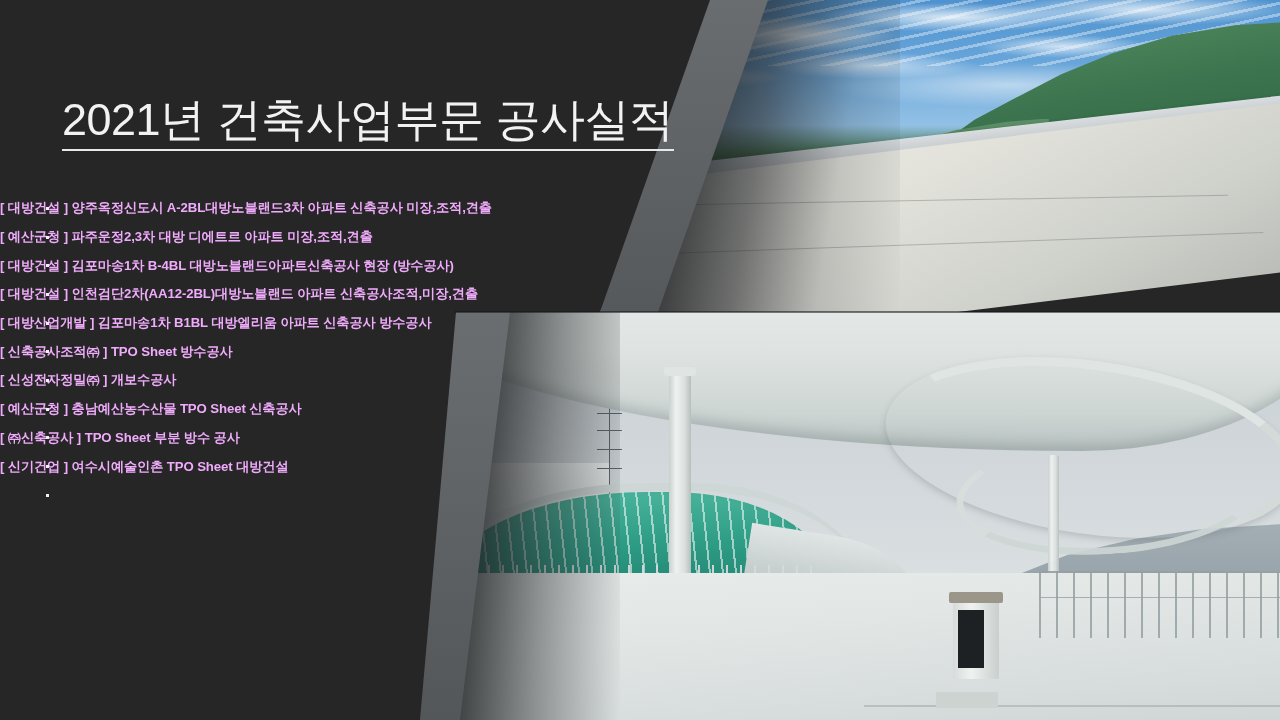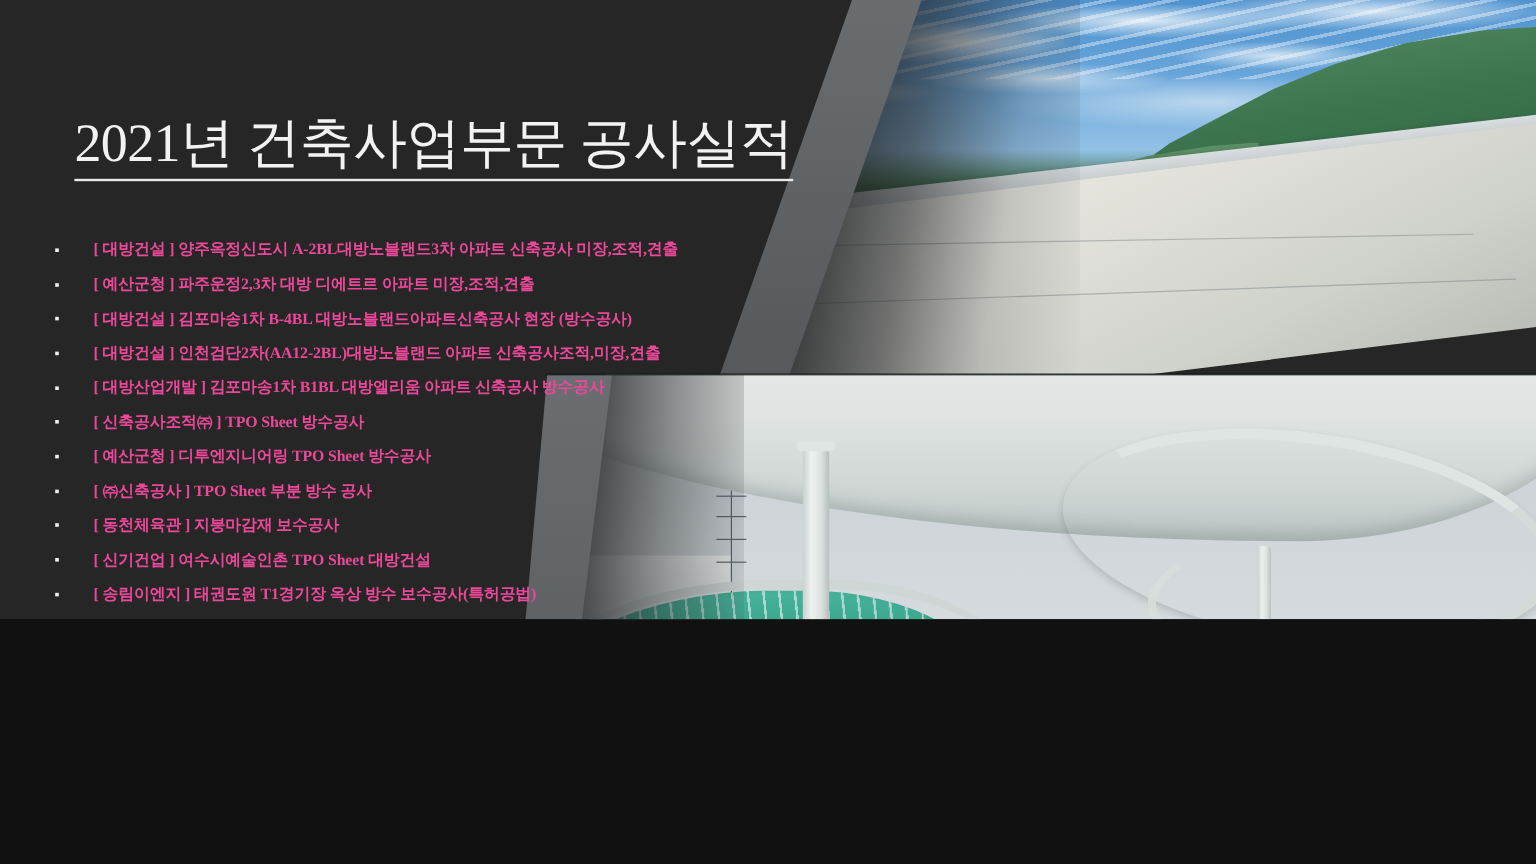--- a/index.html
+++ b/index.html
@@ -1,22 +1,22 @@
 <!DOCTYPE html>
 <html lang="ko"><head>
 <meta charset="utf-8">
 <title>2021년 건축사업부문 공사실적</title>
 <style>
   html,body{margin:0;padding:0;background:#111;}
   #slide{
     position:relative;
-    width:1280px;height:516px;
+    width:1280px;height:720px;
     background:#262626;
     overflow:hidden;
-    font-family:Liberation Serif, serif;
+    font-family:Liberation Sans, sans-serif;
     user-select:none;
   }
 
   
   .photo-stage{position:absolute;inset:0;}
 
   .photo{position:absolute;overflow:hidden;}
 
   
   #photo-top{
@@ -274,23 +274,22 @@
     line-height:1.05;
   }
 
   #bullet-list{
     position:absolute;left:0;top:194px;width:620px;
     list-style:none;margin:0;padding:0;
   }
   #bullet-list li{
     position:relative;
     height:28.7px;
-    padding-left:78px;
     display:flex;align-items:center;
-    color:#ec4899;
+    color:#f0abfc;
     font-size:13.2px;
     font-weight:700;
     letter-spacing:-.1px;
     white-space:nowrap;
   }
   #bullet-list li .bullet{
     position:absolute;left:46px;top:50%;
     width:3px;height:3px;margin-top:-1.5px;
     background:#f0f0f0;
   }
@@ -390,34 +389,33 @@
         <li>
           <span class="bullet"></span>
           <span>[ 대방산업개발 ] 김포마송1차   B1BL  대방엘리움  아파트  신축공사 방수공사</span>
         </li>
         <li>
           <span class="bullet"></span>
           <span>[ 신축공사조적㈜ ]   TPO Sheet  방수공사</span>
         </li>
         <li>
           <span class="bullet"></span>
-          <span>[ 예산군청 ]   디투엔지니어링  TPO Sheet  방수공사</span>
+          <span>[ 신성전자정밀㈜ ]   개보수공사</span>
+        </li>
+        <li>
+          <span class="bullet"></span>
+          <span>[ 예산군청 ]   충남예산농수산물  TPO Sheet  신축공사</span>
         </li>
         <li>
           <span class="bullet"></span>
           <span>[ ㈜신축공사 ]   TPO Sheet  부분 방수 공사</span>
         </li>
         <li>
           <span class="bullet"></span>
-          <span>[  동천체육관  ]  지붕마감재  보수공사</span>
-        </li>
-        <li>
-          <span class="bullet"></span>
           <span>[  신기건업  ]  여수시예술인촌 TPO Sheet  대방건설</span>
         </li>
         <li>
           <span class="bullet"></span>
-          <span>[  송림이엔지  ]  태권도원 T1경기장 옥상 방수 보수공사(특허공법)</span>
         </li>
       </ul>
   </div>
 
 </div>
 
 </body></html>

